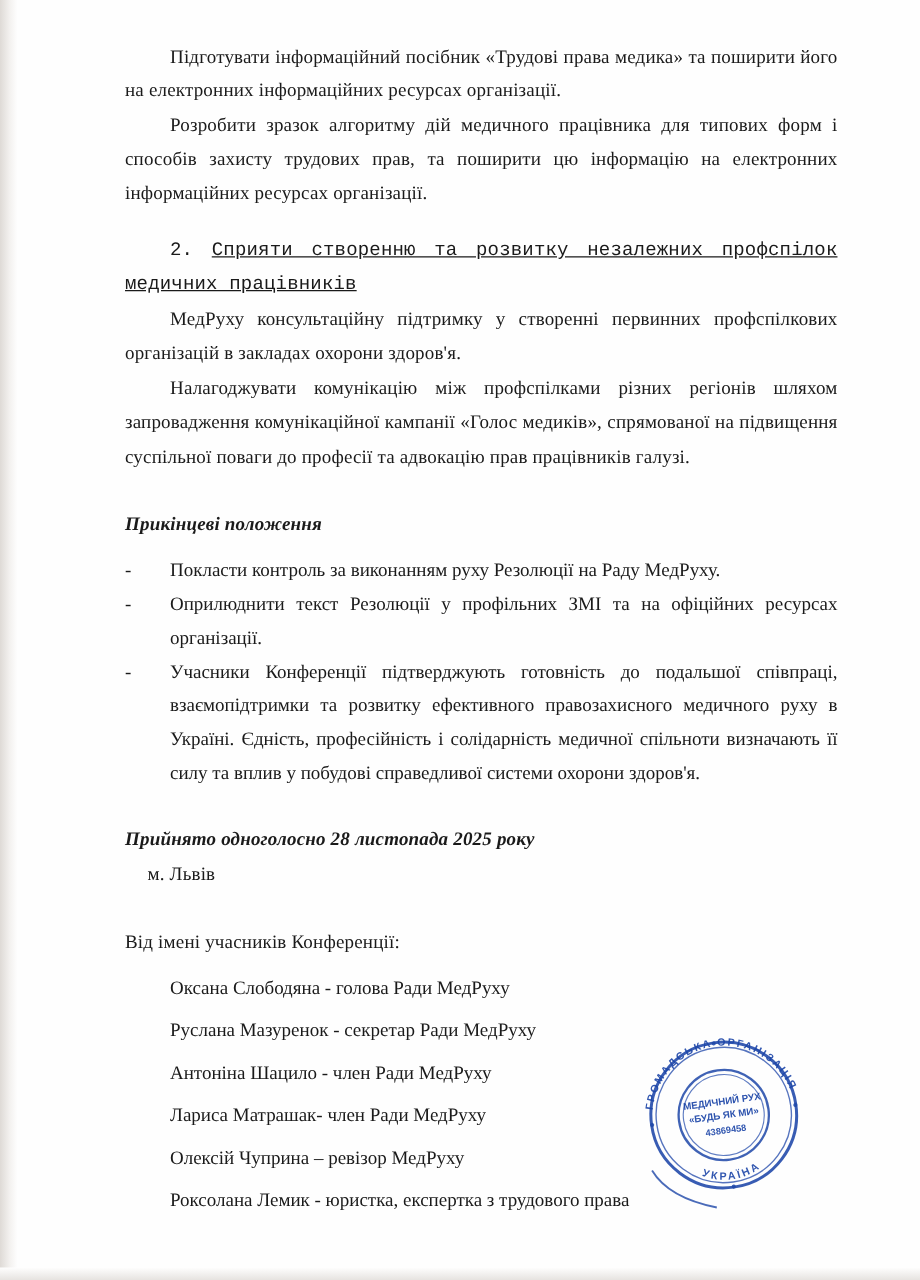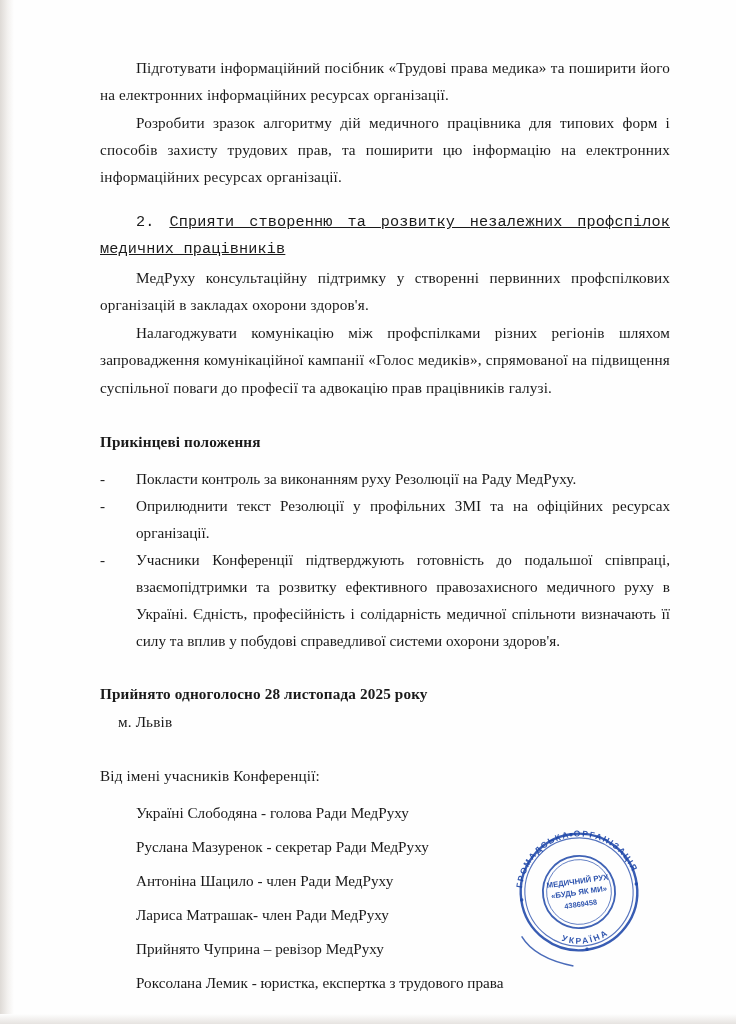--- a/index.html
+++ b/index.html
@@ -12,21 +12,21 @@
     height: 1024px;
     position: relative;
     overflow: hidden;
     font-family: "Liberation Serif", serif;
     color: #1a1a1a;
   }
   .page {
     position: absolute;
     inset: 0;
     background: #fefefe;
-    padding: 54px 66px 0 100px;
+    padding: 32px 66px 0 100px;
     box-sizing: border-box;
   }
   .left-edge-shadow {
     position: absolute;
     left: 0;
     top: 0;
     width: 14px;
     height: 1024px;
     background: linear-gradient(to right, #dedad6 0%, #f3f1ef 55%, #fefefe 100%);
     pointer-events: none;
@@ -56,20 +56,21 @@
   .gap-lg { height: 26px; }
   .section-head {
     text-indent: 36px;
     font-family: Liberation Mono, monospace;
   }
   .section-head span.under {
     text-decoration: underline;
   }
   .bold {
     font-weight: bold;
+    font-style: italic;
   }
   .dash-row {
     display: flex;
     font-size: 15.2px;
     line-height: 1.78;
   }
   .dash-row .dash {
     width: 36px;
     flex: 0 0 36px;
   }
@@ -149,25 +150,25 @@
   <div class="gap-lg"></div>
 
   <p class="bold">Прийнято одноголосно 28 листопада 2025 року</p>
   <p class="city">м. Львів</p>
 
   <div class="gap-lg"></div>
 
   <p class="italic">Від імені учасників Конференції:</p>
 
   <div class="signers">
-    <div class="signer">Україні Слободяна - голова Ради МедРуху</div>
+    <div class="signer">Оксана Слободяна - голова Ради МедРуху</div>
     <div class="signer">Руслана Мазуренок - секретар Ради МедРуху</div>
     <div class="signer">Антоніна Шацило - член Ради МедРуху</div>
     <div class="signer">Лариса Матрашак- член Ради МедРуху</div>
-    <div class="signer">Прийнято Чуприна – ревізор МедРуху</div>
+    <div class="signer">Олексій Чуприна – ревізор МедРуху</div>
     <div class="signer">Роксолана Лемик - юристка, експертка з трудового права</div>
   </div>
 
 </div>
 
 <div class="stamp">
   <svg viewBox="0 0 160 160" xmlns="http://www.w3.org/2000/svg">
     <defs>
       <path id="outerArcTop" d="M 18,82 A 62,62 0 0 1 142,82" fill="none"></path>
       <path id="outerArcBottom" d="M 26,82 A 54,54 0 0 0 134,82" fill="none"></path>

